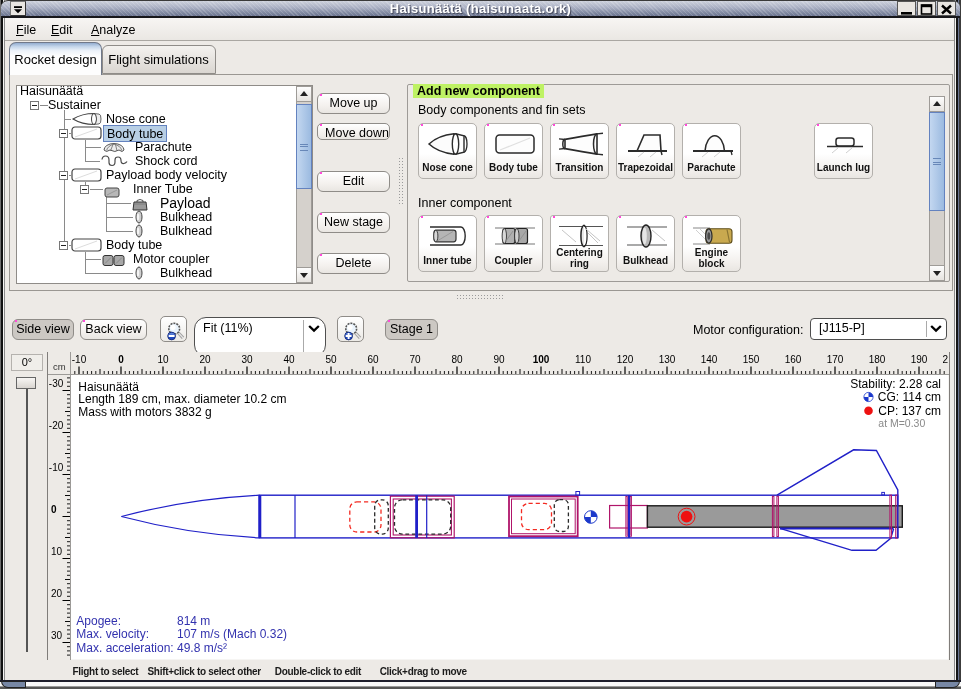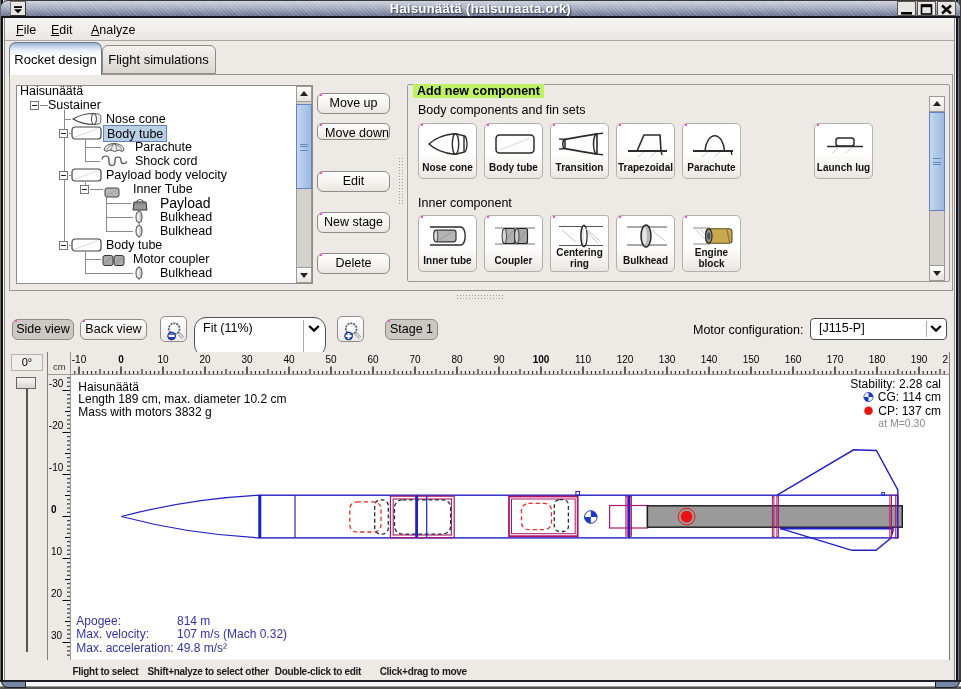--- a/index.html
+++ b/index.html
@@ -407,18 +407,18 @@
           <text x="28.3" y="272.6">Apogee:</text>
           <text x="129" y="272.6">814 m</text>
           <text x="28.3" y="286.3">Max. velocity:</text>
           <text x="129" y="286.3">107 m/s  (Mach 0.32)</text>
           <text x="28.3" y="300">Max. acceleration:</text>
           <text x="129" y="300">49.8 m/s²</text>
         </g>
       </g>
     </svg>
     <div style="position:absolute;left:72.5px;top:666px;font-size:10px;font-weight:bold;letter-spacing:-0.3px;color:#1a1a1a">Flight to select</div>
-    <div style="position:absolute;left:147.5px;top:666px;font-size:10px;font-weight:bold;letter-spacing:-0.3px;color:#1a1a1a">Shift+nalyze to select other</div>
+    <div style="position:absolute;left:147.5px;top:666px;font-size:10px;font-weight:bold;letter-spacing:-0.3px;color:#1a1a1a">Shift+click to select other</div>
     <div style="position:absolute;left:274.8px;top:666px;font-size:10px;font-weight:bold;letter-spacing:-0.3px;color:#1a1a1a">Double-click to edit</div>
     <div style="position:absolute;left:379.7px;top:666px;font-size:10px;font-weight:bold;letter-spacing:-0.3px;color:#1a1a1a">Click+drag to move</div>
     <div style="position:absolute;left:0;top:680px;width:961px;height:9px;background:linear-gradient(#1d1d2b 0 2.5px,#f8f8f8 2.5px 6px,#9a9a9a 6px 7px,#555 7px)"></div>
     <div style="position:absolute;left:1px;top:681px;width:25px;height:7px;background:#7787a5;border:1px solid #222;border-radius:0 0 0 7px;box-sizing:border-box"></div>
     <div style="position:absolute;right:1px;top:681px;width:25px;height:7px;background:#7787a5;border:1px solid #222;border-radius:0 0 7px 0;box-sizing:border-box"></div>
   </div>
 </body></html>

